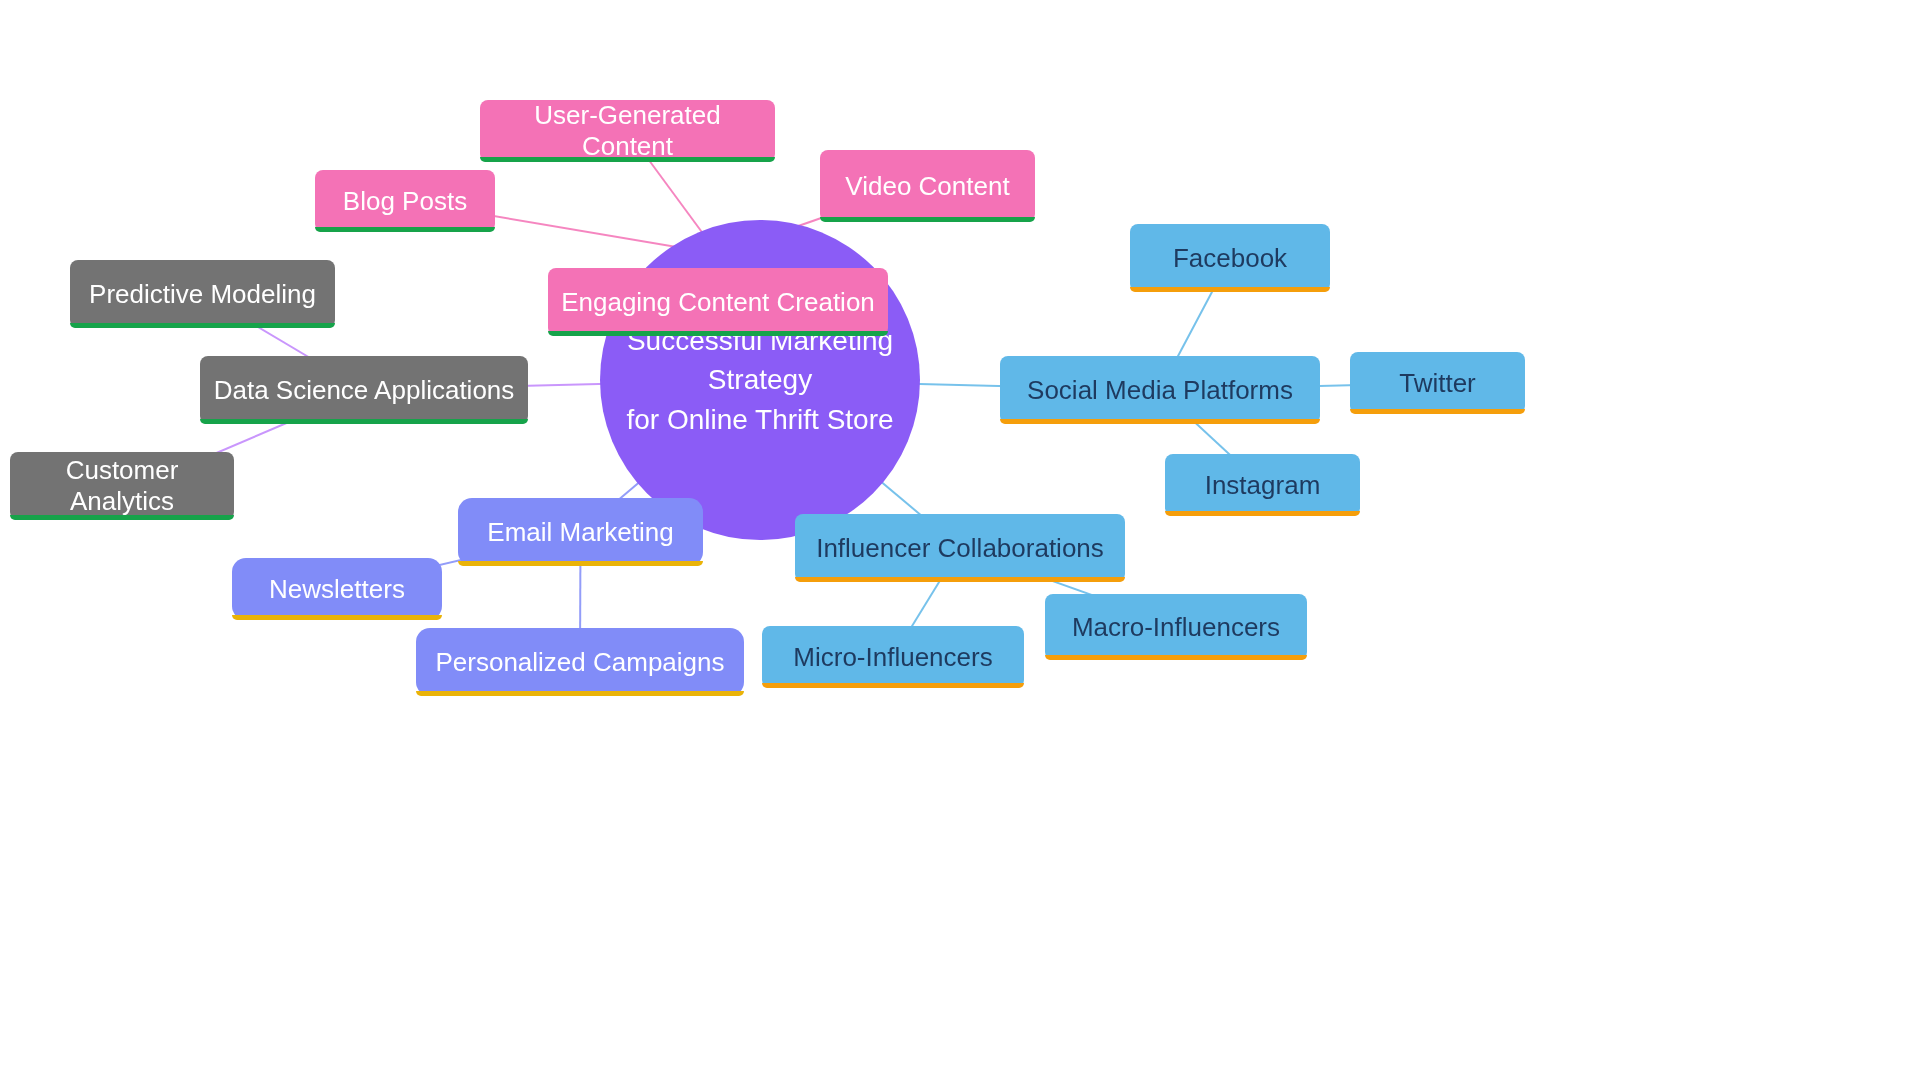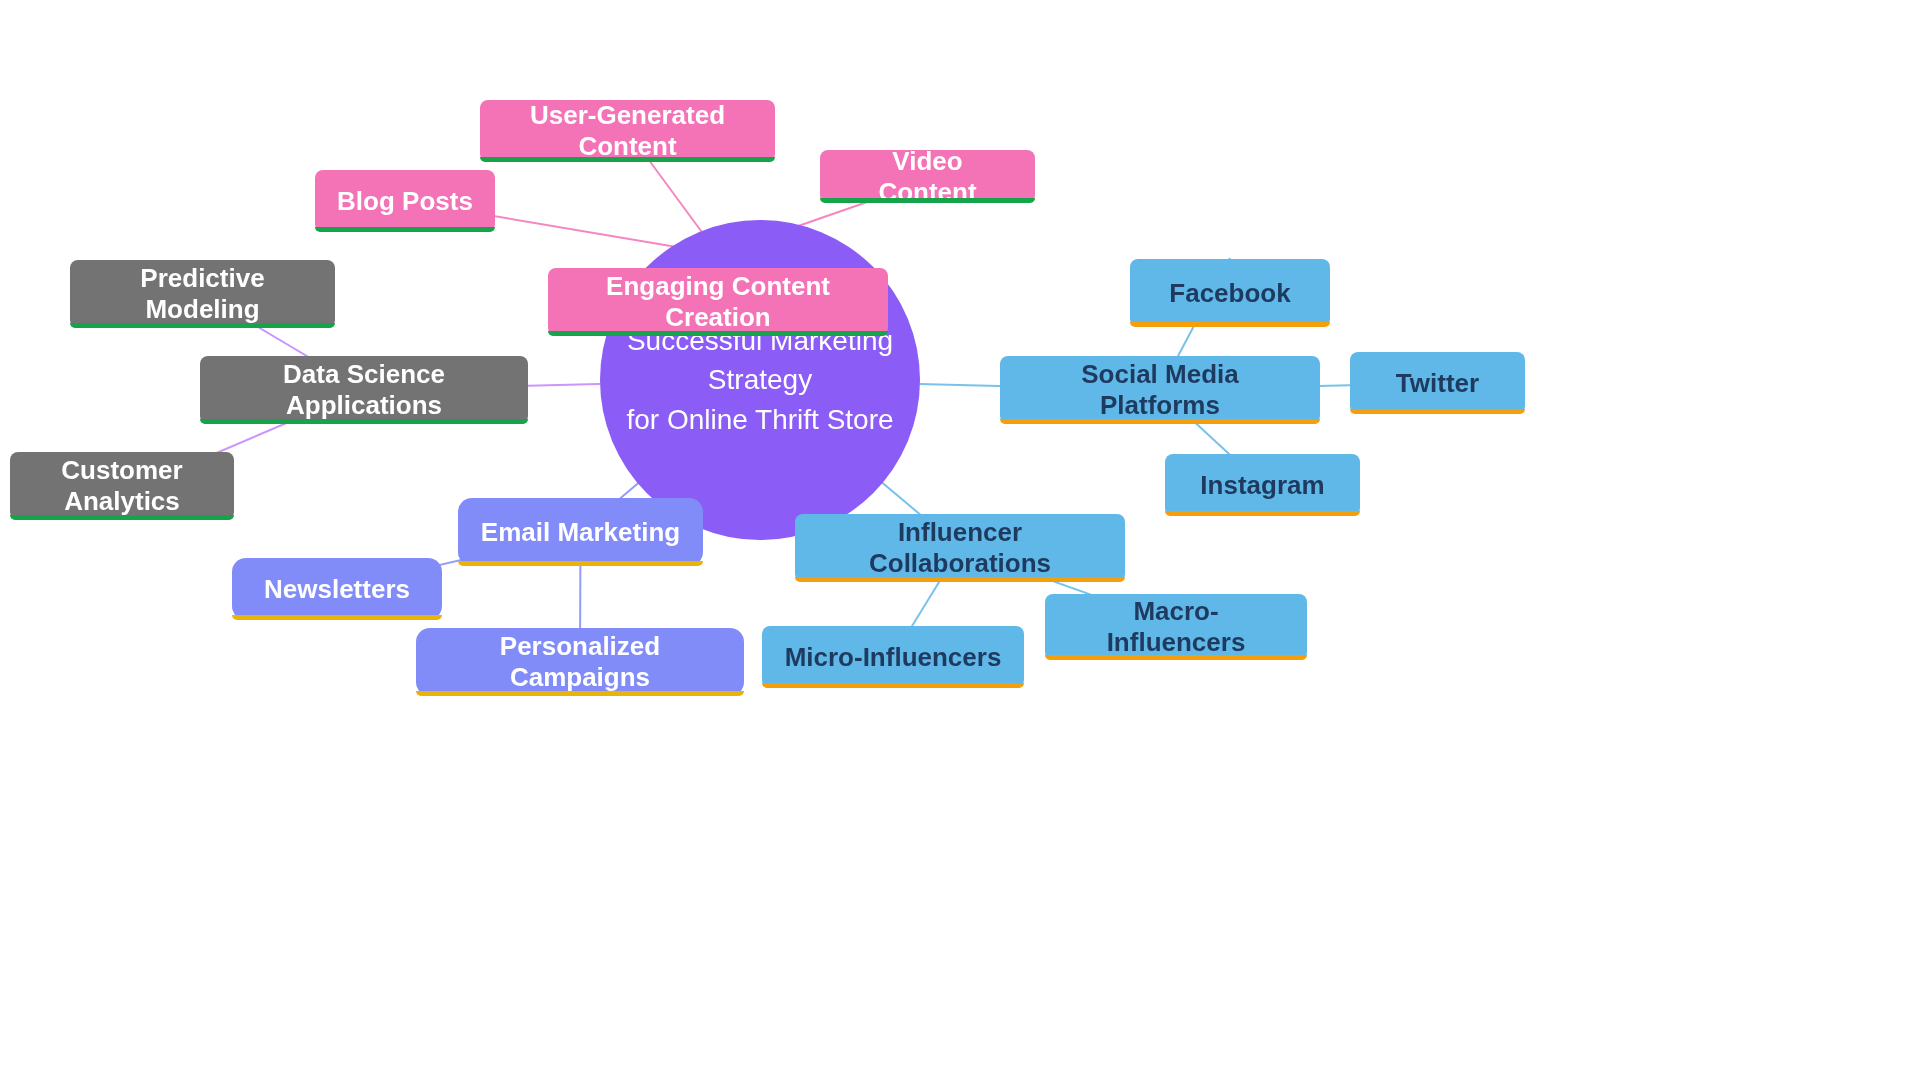--- a/index.html
+++ b/index.html
@@ -21,22 +21,22 @@
     }
     .node {
       position: absolute;
       z-index: 2;
       border-radius: 8px;
       display: flex;
       align-items: center;
       justify-content: center;
       text-align: center;
       font-size: 26px;
-      font-weight: 700;
-      padding: 14px 22px;
+      font-weight: 400;
+      padding: 14px 12px;
       cursor: pointer;
     }
     .node::after {
       content: '';
       position: absolute;
       bottom: 0;
       left: 0;
       right: 0;
       height: 5px;
       border-radius: 0 0 8px 8px;
@@ -117,41 +117,41 @@
 </div>
 
 <div class="node node-pink" id="node-user_generated" style="left: 480px; top: 100px; width: 295px; height: 62px;">
   <span>User-Generated Content</span>
 </div>
 
 <div class="node node-pink" id="node-blog_posts" style="left: 315px; top: 170px; width: 180px; height: 62px;">
   <span>Blog Posts</span>
 </div>
 
-<div class="node node-pink" id="node-video_content" style="left: 820px; top: 150px; width: 215px; height: 53px; justify-content: flex-end;">
+<div class="node node-pink" id="node-video_content" style="left: 820px; top: 150px; width: 215px; height: 72px;">
   <span>Video Content</span>
 </div>
 
 <div class="node node-purple" id="node-data_science" style="left: 200px; top: 356px; width: 328px; height: 68px;">
   <span>Data Science Applications</span>
 </div>
 
 <div class="node node-purple" id="node-predictive" style="left: 70px; top: 260px; width: 265px; height: 68px;">
   <span>Predictive Modeling</span>
 </div>
 
 <div class="node node-purple" id="node-customer_analytics" style="left: 10px; top: 452px; width: 224px; height: 68px;">
   <span>Customer Analytics</span>
 </div>
 
 <div class="node node-blue" id="node-social_media" style="left: 1000px; top: 356px; width: 320px; height: 68px;">
   <span>Social Media Platforms</span>
 </div>
 
-<div class="node node-blue" id="node-facebook" style="left: 1130px; top: 224px; width: 200px; height: 68px; margin-top: 35px;">
+<div class="node node-blue" id="node-facebook" style="left: 1130px; top: 224px; width: 200px; height: 68px;">
   <span>Facebook</span>
 </div>
 
 <div class="node node-blue" id="node-twitter" style="left: 1350px; top: 352px; width: 175px; height: 62px; text-align: right;">
   <span>Twitter</span>
 </div>
 
 <div class="node node-blue" id="node-instagram" style="left: 1165px; top: 454px; width: 195px; height: 62px;">
   <span>Instagram</span>
 </div>

